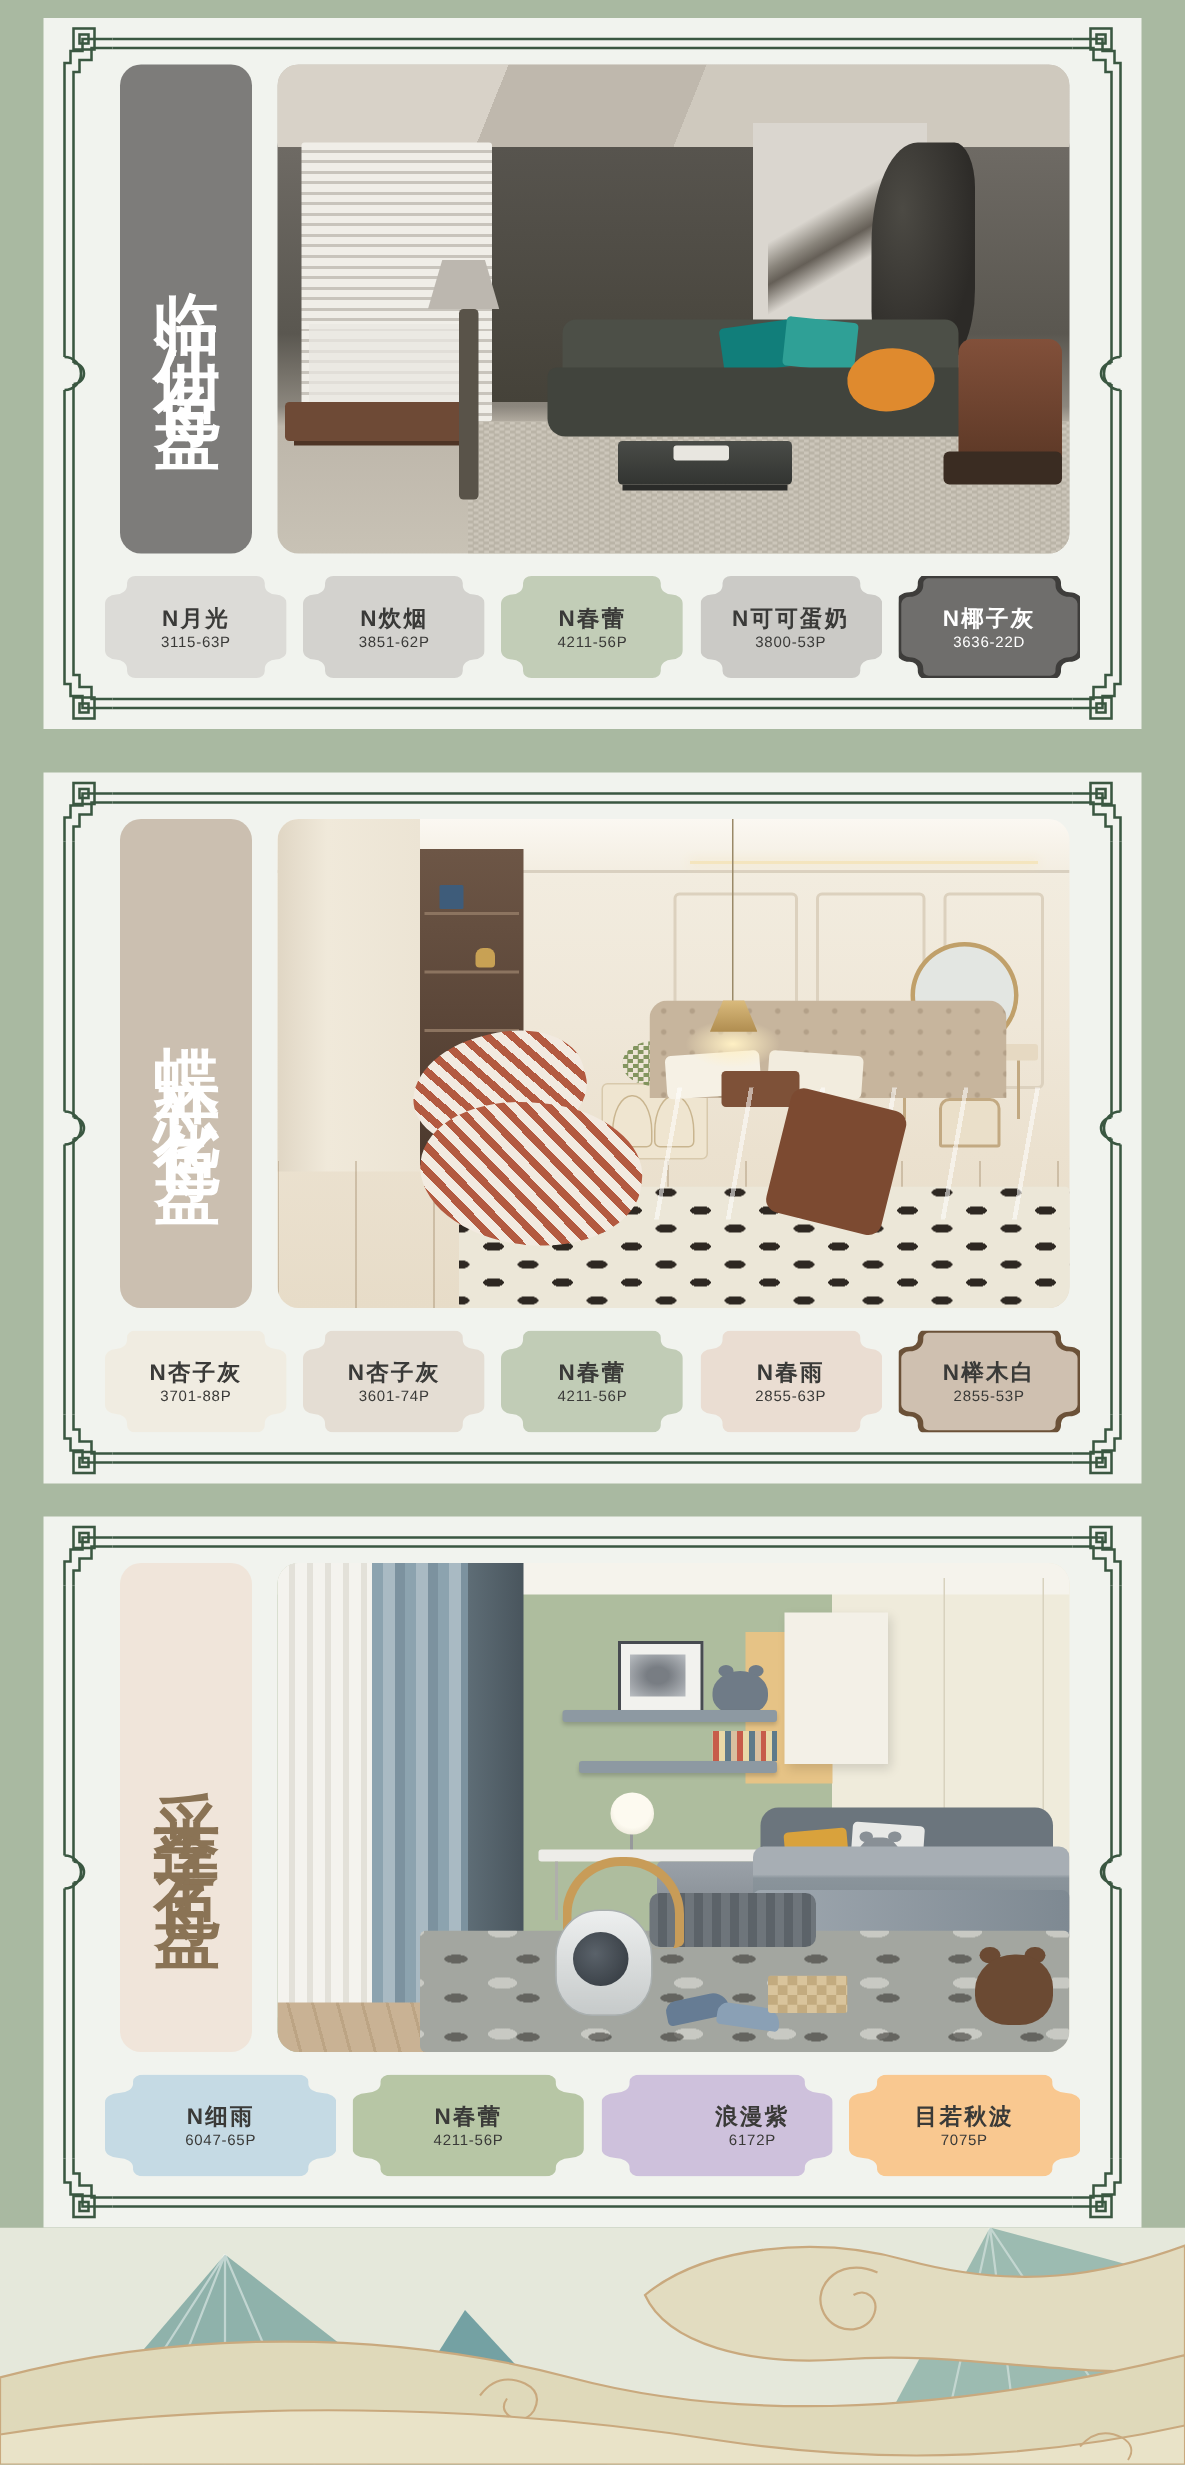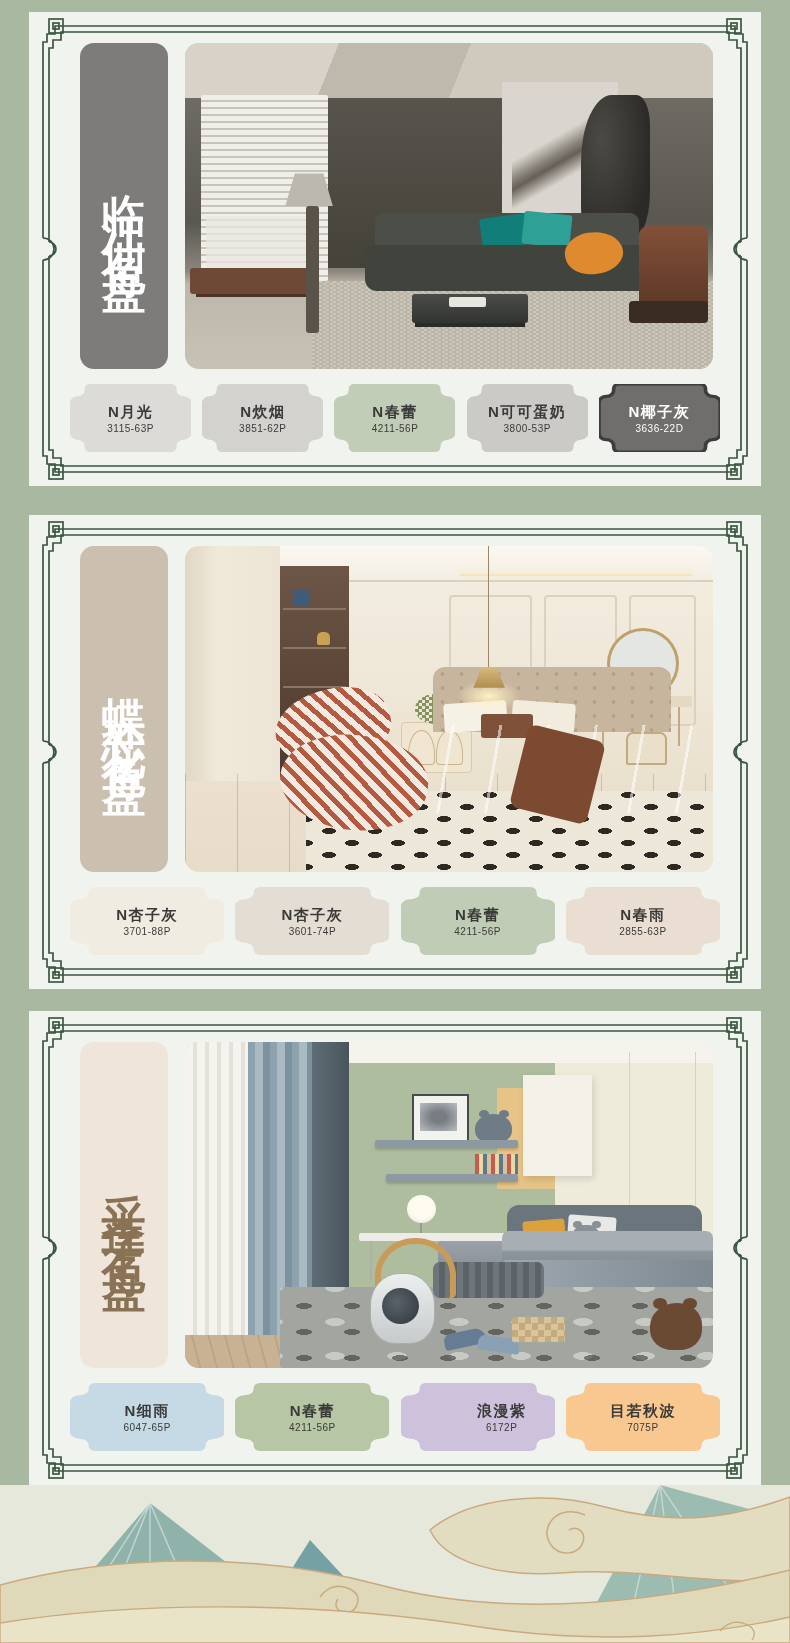--- a/index.html
+++ b/index.html
@@ -331,20 +331,29 @@
       </div>
       <div class="swatch">
         <svg class="plaque-svg" viewBox="0 0 132 88" preserveAspectRatio="none">
             <use href="#plaque" fill="#EADDD2"></use>
           </svg>
         <div class="swatch-label" style="color: rgb(58, 58, 56);">
           <div class="swatch-name">N春雨</div>
           <div class="swatch-code">2855-63P</div>
         </div>
       </div>
+      <div class="swatch">
+        <svg class="plaque-svg" viewBox="0 0 132 88" preserveAspectRatio="none">
+            <use href="#plaque" fill="#CFC0B0" stroke="#6B5138"></use>
+          </svg>
+        <div class="swatch-label" style="color: rgb(58, 58, 56);">
+          <div class="swatch-name">N榉木白</div>
+          <div class="swatch-code">2855-53P</div>
+        </div>
+      </div>
     </div>
   </section>
 
   <section class="card card3">
     <svg class="frame-svg">
         <use href="#frame"></use>
       </svg>
     <div class="title-plaque" style="background: rgb(240, 229, 218);">
       <div class="title-text" style="color: rgb(138, 115, 85);">采莲子色盘</div>
     </div>

